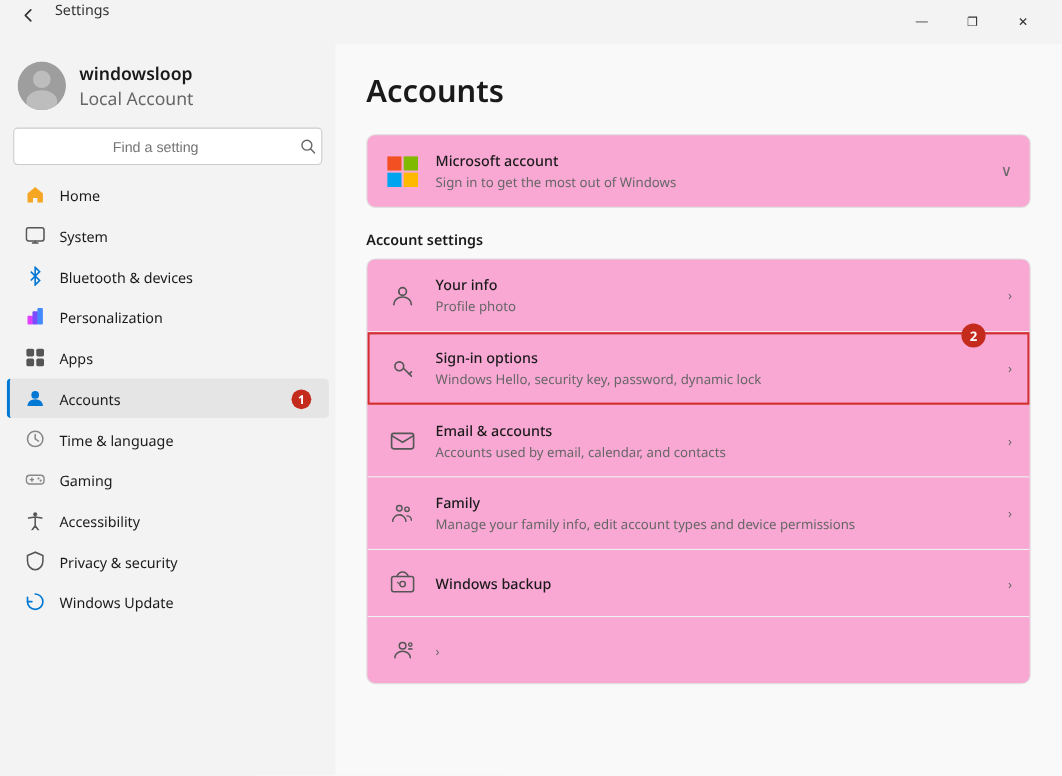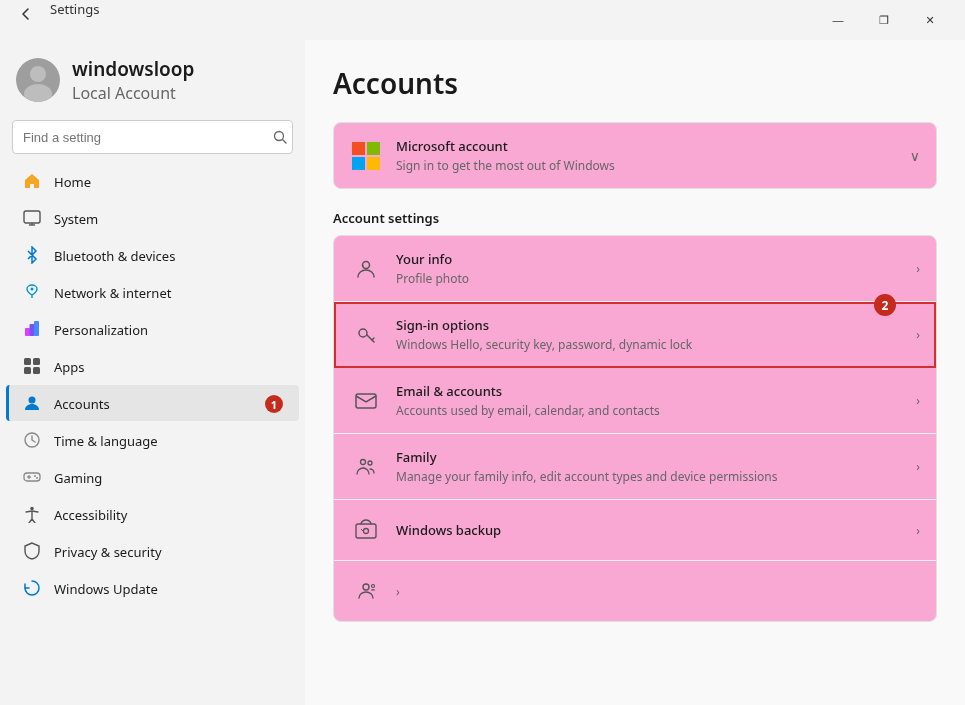--- a/index.html
+++ b/index.html
@@ -38,30 +38,31 @@
     }
     .sidebar-user {
       display: flex; align-items: center; gap: 12px; padding: 16px 16px 12px 16px;
     }
     .avatar {
       width: 44px; height: 44px; border-radius: 50%; background: #ccc;
       display: flex; align-items: center; justify-content: center; flex-shrink: 0;
       overflow: hidden;
     }
     .user-info { display: flex; flex-direction: column; }
-    .user-name { font-size: 19px; font-weight: 600; color: #1a1a1a; }
+    .user-name { font-size: 16px; font-weight: 600; color: #1a1a1a; }
     .user-role { font-size: 16px; color: #666; }
 
     .search-box {
       margin: 4px 12px 8px 12px; position: relative;
     }
     .search-input {
       width: 100%; height: 34px; border-radius: 4px; border: 1px solid #ccc;
       background: white; padding: 0 32px 0 10px; font-size: 13px; outline: none;
       color: #333;
+      text-align: center;
     }
     .search-icon-btn {
       position: absolute; right: 6px; top: 50%; transform: translateY(-50%);
       border: none; background: transparent; cursor: pointer; color: #666; font-size: 13px;
     }
 
     .nav-item {
       display: flex; align-items: flex-end; gap: 12px; padding: 8px 16px;
       cursor: pointer; border-radius: 4px; margin: 1px 6px; font-size: 13px; color: #1a1a1a;
       user-select: none; position: relative;
@@ -187,29 +188,20 @@
 
       <div class="nav-item">
         <span class="nav-icon">
           <svg width="18" height="18" viewBox="0 0 18 18">
               <polyline points="5,5 13,13 9,17 9,1 13,5 5,13" fill="none" stroke="#0078d4" stroke-width="1.5"></polyline>
             </svg>
         </span>
         <span>Bluetooth &amp; devices</span>
       </div>
 
-      <div class="nav-item">
-        <span class="nav-icon">
-          <svg width="18" height="18" viewBox="0 0 18 18">
-              <path d="M9 15 L9 12 M9 12 C9 12 4 9 4 6 C4 3.8 6.2 2 9 2 C11.8 2 14 3.8 14 6 C14 9 9 12 9 12Z" fill="none" stroke="#0095d9" stroke-width="1.4" stroke-linejoin="round"></path>
-              <circle cx="9" cy="6" r="1.5" fill="#0095d9"></circle>
-            </svg>
-        </span>
-        <span>Network &amp; internet</span>
-      </div>
 
       <div class="nav-item">
         <span class="nav-icon">
           <svg width="18" height="18" viewBox="0 0 18 18">
               <rect x="2" y="8" width="5" height="8" rx="1" fill="#e040fb"></rect>
               <rect x="6.5" y="4" width="5" height="12" rx="1" fill="#7c4dff"></rect>
               <rect x="11" y="1" width="5" height="15" rx="1" fill="#448aff"></rect>
             </svg>
         </span>
         <span>Personalization</span>

